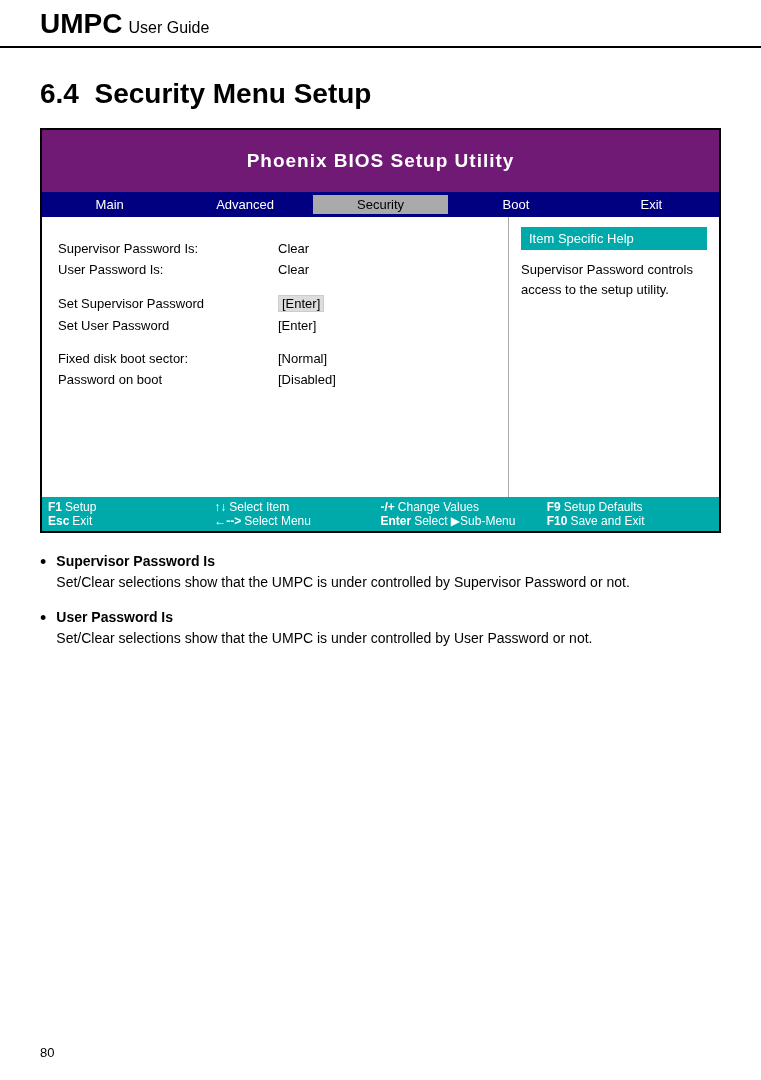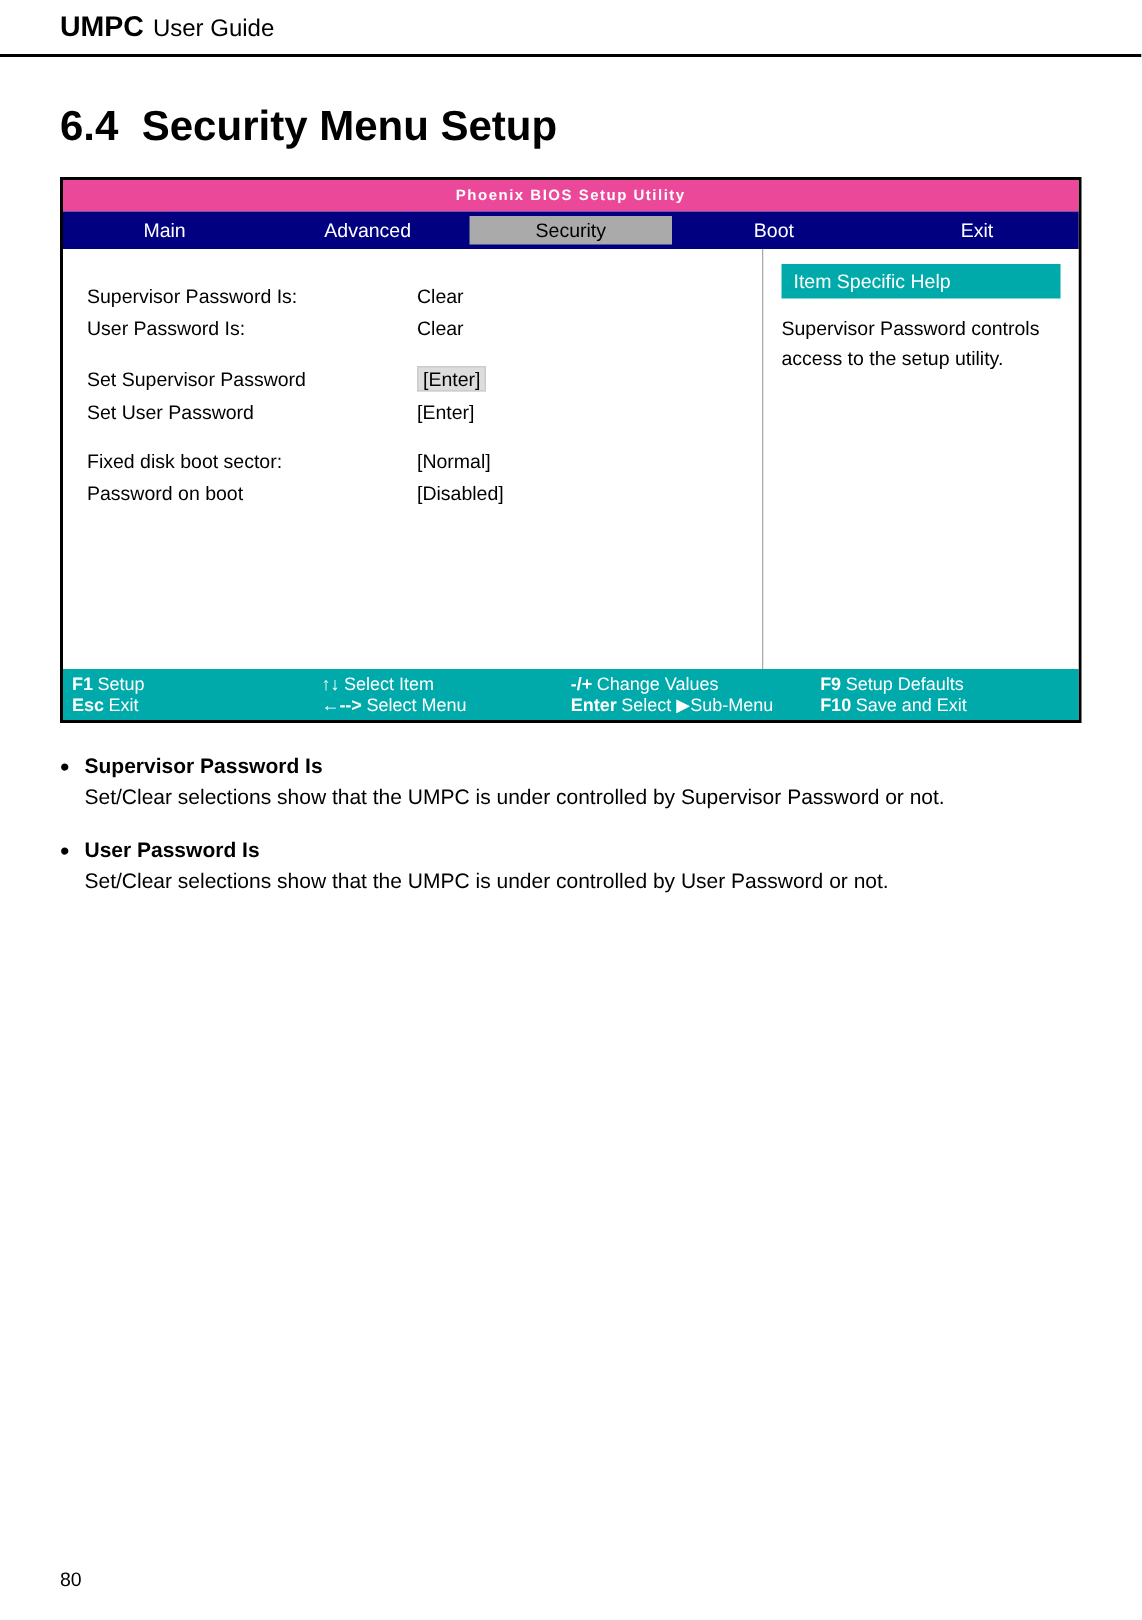--- a/index.html
+++ b/index.html
@@ -12,21 +12,21 @@
       font-size: 14px;
     }
 
     .page-header {
       border-bottom: 2px solid #000;
       padding: 8px 40px 6px 40px;
       display: flex;
       align-items: baseline;
     }
     .page-header-title-umpc {
-      font-size: 19px;
+      font-size: 28px;
       font-weight: bold;
     }
     .page-header-title-sub {
       font-size: 16px;
       font-weight: normal;
       margin-left: 6px;
     }
 
     .page-body {
       padding: 20px 40px 20px 40px;
@@ -41,26 +41,26 @@
 
     
     .bios-box {
       border: 2px solid #000;
       width: 100%;
       margin-bottom: 18px;
       font-size: 13px;
     }
 
     .bios-title-row {
-      background: #ec4899;
+      background: #701a75;
       color: #fff;
       text-align: center;
       font-weight: bold;
-      font-size: 10px;
-      padding: 5px 0;
+      font-size: 19px;
+      padding: 20px 0;
       letter-spacing: 1px;
     }
 
     .bios-menu-row {
       background: #000080;
       color: #fff;
       display: flex;
       align-items: flex-end;
       padding: 3px 0;
     }

